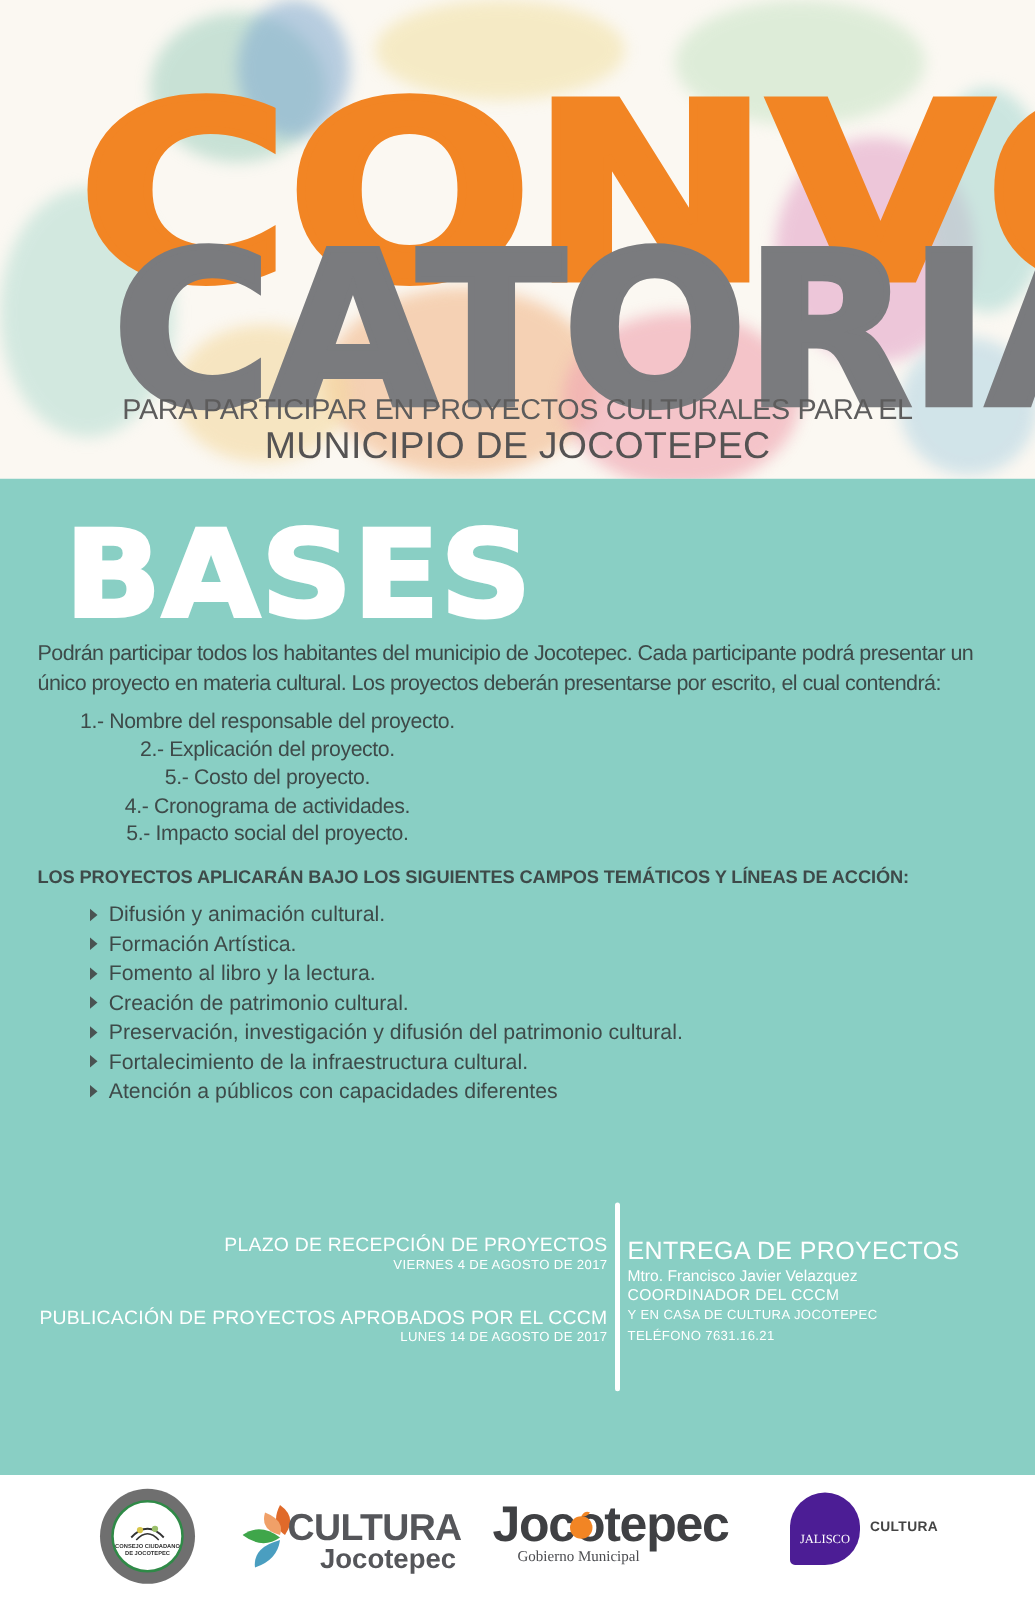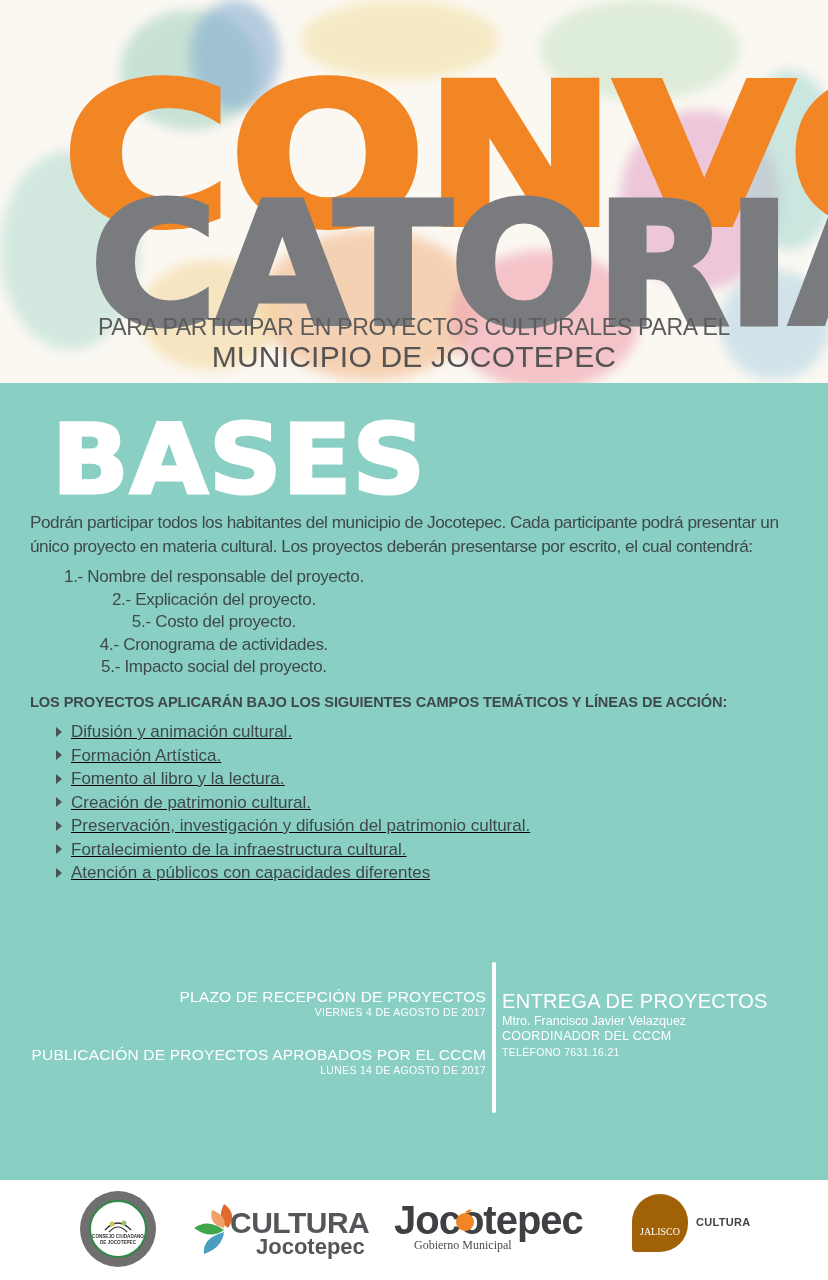--- a/index.html
+++ b/index.html
@@ -15,21 +15,21 @@
   .subtitle1 { position:absolute; left:0; width:828px; top:314px; text-align:center; font-family:"Liberation Sans Narrow","Liberation Sans", sans-serif; font-size:23px; color:#5d5c5c; letter-spacing:-0.3px; }
   .subtitle2 { position:absolute; left:0; width:828px; top:340px; text-align:center; font-size:30px; color:#555353; letter-spacing:0.2px; }
 
   
   .bases-panel { position:absolute; left:0; top:383px; width:828px; height:797px; background:#89cfc4; }
   .bases-title { position:absolute; left:52px; top:412px; font-family:"DejaVu Sans", sans-serif; font-weight:900; font-size:96px; color:#ffffff; letter-spacing:1px; transform:scaleX(1.05); transform-origin:left top; line-height:1; -webkit-text-stroke:3px #fff; }
   .intro { position:absolute; left:30px; top:510px; width:790px; font-size:17.2px; line-height:24px; color:#3e4a49; letter-spacing:-0.45px; }
   .req-list { position:absolute; left:64px; top:566px; list-style:none; }
   .req-list li { font-size:17px; line-height:22.5px; color:#3e4a49; letter-spacing:-0.3px;text-align:center; }
   .fields-heading { position:absolute; left:30px; top:694px; font-size:14.6px; font-weight:bold; color:#3e4a49; letter-spacing:-0.1px; }
-  .fields-list { position:absolute; left:56px; top:720px; list-style:none;text-decoration:underline; }
+  .fields-list { position:absolute; left:72px; top:720px; list-style:none; }
   .fields-list li { font-size:17px; line-height:23.5px; color:#3e4a49; display:flex; align-items:center; }
   .tri { display:inline-block; width:0; height:0; border-top:5px solid transparent; border-bottom:5px solid transparent; border-left:6px solid #4a5352; margin-right:9px; }
 
   .dates { position:absolute; right:342px; width:480px; text-align:right; color:#ffffff; }
   .date-title { font-size:15.5px; letter-spacing:0.2px; line-height:18px; }
   .date-sub { font-size:10.5px; letter-spacing:0.3px; line-height:13px; }
   .d1 { top:988px; }
   .d2 { top:1046px; }
   .divider { position:absolute; left:492px; top:962px; width:4px; height:151px; background:#fff; border-radius:2px; }
   .entrega { position:absolute; left:502px; top:989px; color:#fff; }
@@ -44,21 +44,21 @@
   .logo { position:absolute; }
   .seal { left:80px; top:11px; width:76px; height:76px; border-radius:50%; background:#6f6f6f; display:flex; align-items:center; justify-content:center; }
   .seal-inner { width:58px; height:58px; border-radius:50%; background:#fff; border:2px solid #2f8a47; display:flex; flex-direction:column; align-items:center; justify-content:flex-end; padding-bottom:10px; }
   .seal-text { font-size:4.6px; font-weight:bold; color:#333; text-align:center; line-height:6px; }
   .cultura-logo { left:194px; top:14px; width:170px; height:70px; }
   .cultura-word { position:absolute; left:36px; top:12px; font-size:30px; font-weight:bold; color:#55565a; letter-spacing:-0.5px; }
   .cultura-sub { position:absolute; left:62px; top:40px; font-size:22px; font-weight:bold; color:#55565a; }
   .joco-logo { left:394px; top:18px; width:200px; height:60px; }
   .joco-word { position:absolute; left:0; top:0; font-size:40px; font-weight:bold; color:#3f4043; letter-spacing:-1px; }
   .joco-sub { position:absolute; left:20px; top:40px; font-size:12px; color:#4b4c50;font-family:Liberation Serif, serif; }
-  .jal-logo { left:632px; top:14px; width:56px; height:58px; background:#a16207; border-radius:28px 28px 28px 4px; display:flex; flex-direction:column; align-items:center; justify-content:center; }
+  .jal-logo { left:632px; top:14px; width:56px; height:58px; background:#4c1d95; border-radius:28px 28px 28px 4px; display:flex; flex-direction:column; align-items:center; justify-content:center; }
   .jal-text { font-family:"Liberation Serif", serif; font-size:10px; color:#fff; margin-top:16px; }
   .jal-cultura { left:696px; top:36px; font-size:11px; font-weight:bold; color:#444; letter-spacing:0.3px; }
 </style>
 </head>
 <body>
 
 <div class="header">
   <div class="splash" style="left:120px;top:10px;width:140px;height:120px;background:#a7d3c3;opacity:.6"></div>
   <div class="splash" style="left:190px;top:0;width:90px;height:110px;background:#7fa9d0;opacity:.55"></div>
   <div class="splash" style="left:300px;top:0;width:200px;height:80px;background:#f2e2a8;opacity:.6"></div>
@@ -130,20 +130,21 @@
   <div class="date-title">PUBLICACIÓN DE PROYECTOS APROBADOS POR EL CCCM</div>
   <div class="date-sub">LUNES 14 DE AGOSTO DE 2017</div>
 </div>
 
 <div class="divider"></div>
 
 <div class="entrega">
   <div class="t">ENTREGA DE PROYECTOS</div>
   <div class="l1">Mtro. Francisco Javier Velazquez</div>
   <div class="l2">COORDINADOR DEL CCCM</div>
+  <div class="l3">Y EN CASA DE CULTURA JOCOTEPEC</div>
   <div class="l4">TELÉFONO 7631.16.21</div>
 </div>
 
 <div class="footer">
   <div class="logo seal">
     <div class="seal-inner">
       <svg width="30" height="18" viewBox="0 0 30 18">
         <path d="M2 14 Q15 0 28 14" stroke="#333" stroke-width="1.5" fill="none"></path>
         <path d="M6 16 Q15 6 24 16" stroke="#333" stroke-width="1.2" fill="none"></path>
         <circle cx="9" cy="8" r="2.5" fill="#d7c64a"></circle>

